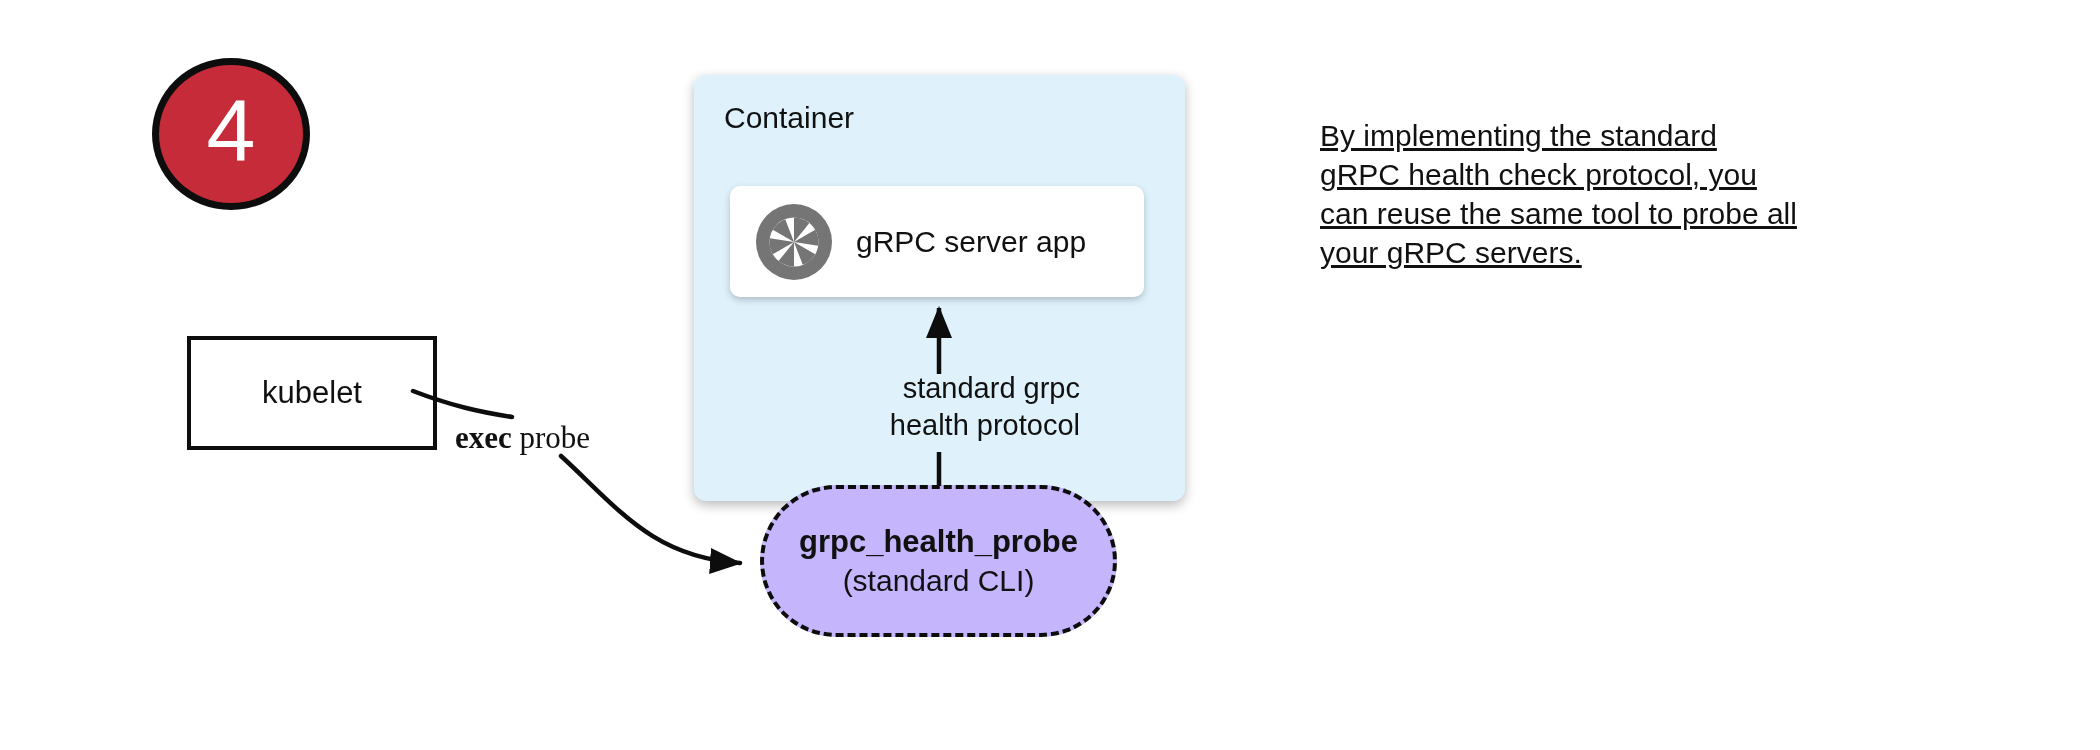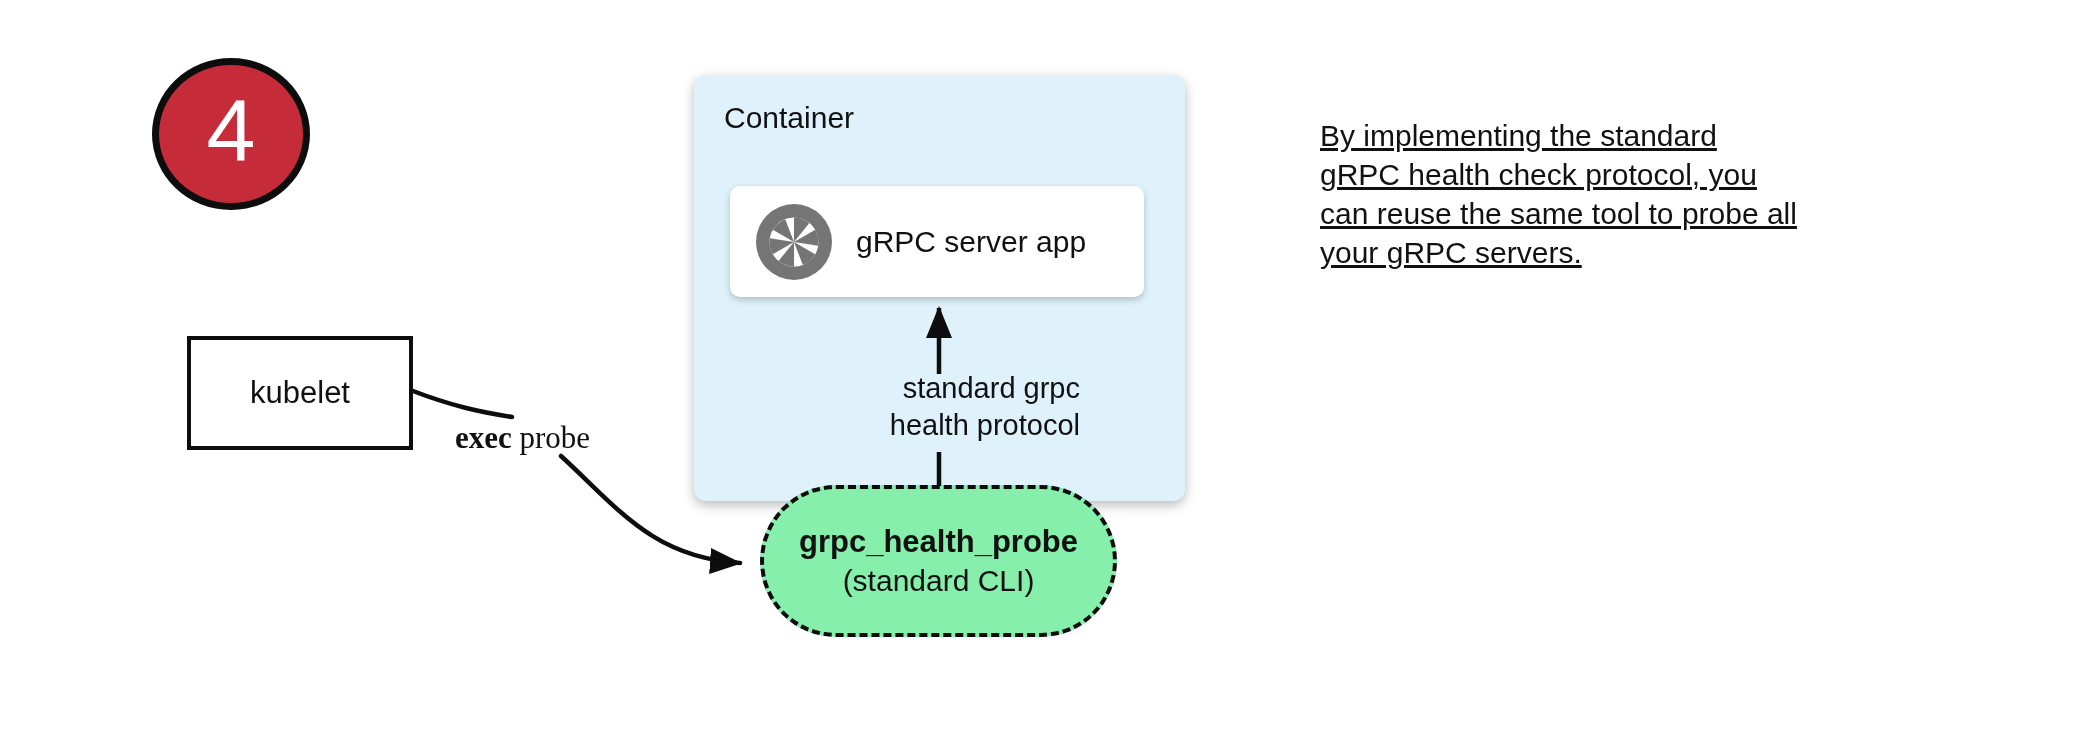--- a/index.html
+++ b/index.html
@@ -28,21 +28,21 @@
     color: #ffffff;
     font-size: 88px;
     font-weight: 400;
     line-height: 1;
     transform: translateY(-3px);
   }
 
   
   .kubelet {
     left: 187px; top: 336px;
-    width: 226px; height: 114px;
+    width: 250px; height: 114px;
     background: #ffffff;
     border: 4px solid #0d0d0d;
     box-sizing: border-box;
     display: flex; align-items: center; justify-content: center;
     font-size: 31px;
   }
 
   
   .exec-label {
     left: 455px; top: 420px;
@@ -86,21 +86,21 @@
     text-align: right;
     font-size: 29px;
     line-height: 37px;
     white-space: pre-line;
   }
 
   
   .health-pill {
     left: 66px; top: 410px;
     width: 357px; height: 152px;
-    background: #86efac;
+    background: #c4b5fd;
     border: 4px dashed #0d0d0d;
     border-radius: 80px;
     box-sizing: border-box;
     display: flex; flex-direction: column;
     align-items: center; justify-content: center;
   }
   .health-pill .pill-title { font-size: 31px; font-weight: bold; line-height: 40px; }
   .health-pill .pill-sub   { font-size: 30px; line-height: 38px; }
 
   

